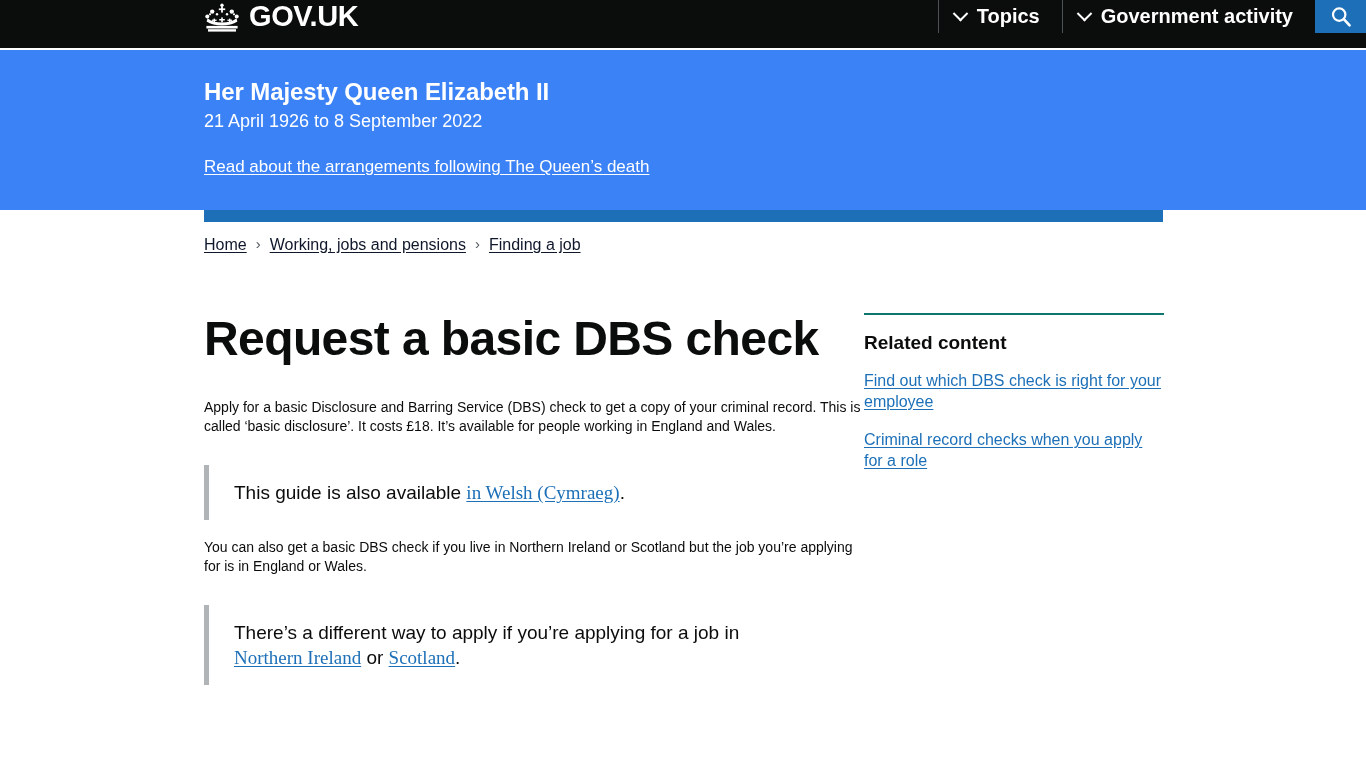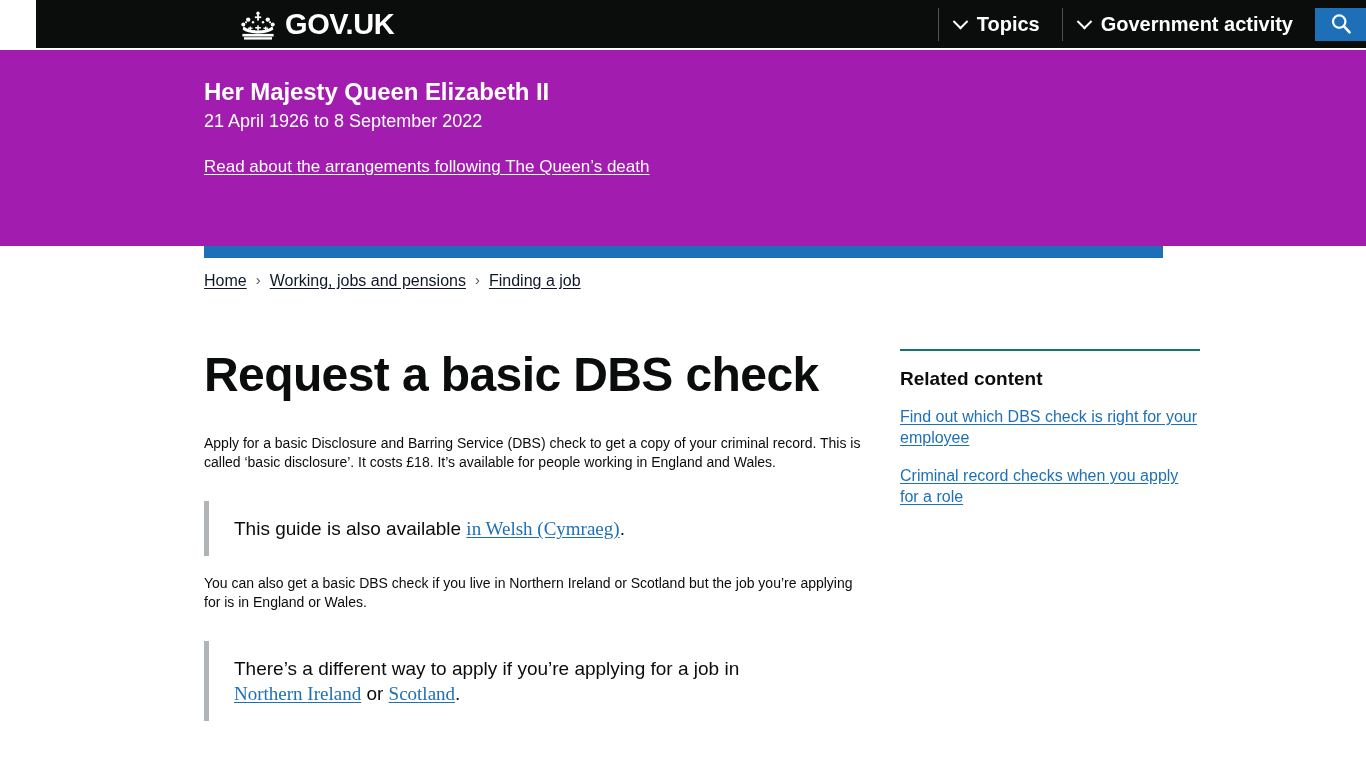--- a/index.html
+++ b/index.html
@@ -18,22 +18,21 @@
     -webkit-font-smoothing: antialiased;
   }
 
   
   .gov-header {
     background: #0b0c0c;
     height: 50px;
     border-bottom: 2px solid #ffffff;
     position: relative;
     display: flex;
-    align-items: center;
-    margin-left: 36px;
+    align-items: flex-start;
   }
 
   .header-inner {
     width: 100%;
     display: flex;
     align-items: stretch;
     justify-content: space-between;
   }
 
   .logo-wrap {
@@ -98,24 +97,24 @@
     display: flex;
     align-items: center;
     justify-content: center;
     cursor: pointer;
   }
 
   .search-btn svg { display: block; }
 
   
   .mourning-banner {
-    background: #a21caf;
+    background: #3b82f6;
     color: #ffffff;
     padding: 28px 0 16px 0;
-    height: 196px;
+    height: 160px;
     position: relative;
   }
 
   .banner-inner {
     padding-left: 204px;
   }
 
   .banner-title {
     font-size: 24px;
     font-weight: 700;
@@ -177,21 +176,20 @@
     margin: 0 9px;
     color: #505a5f;
     font-size: 15px;
     transform: translateY(-1px);
   }
 
   
   .main-grid {
     display: flex;
     padding-top: 58px;
-    gap: 36px;
   }
 
   .col-main {
     width: 660px;
     flex: 0 0 660px;
   }
 
   .col-aside {
     width: 300px;
     flex: 0 0 300px;

